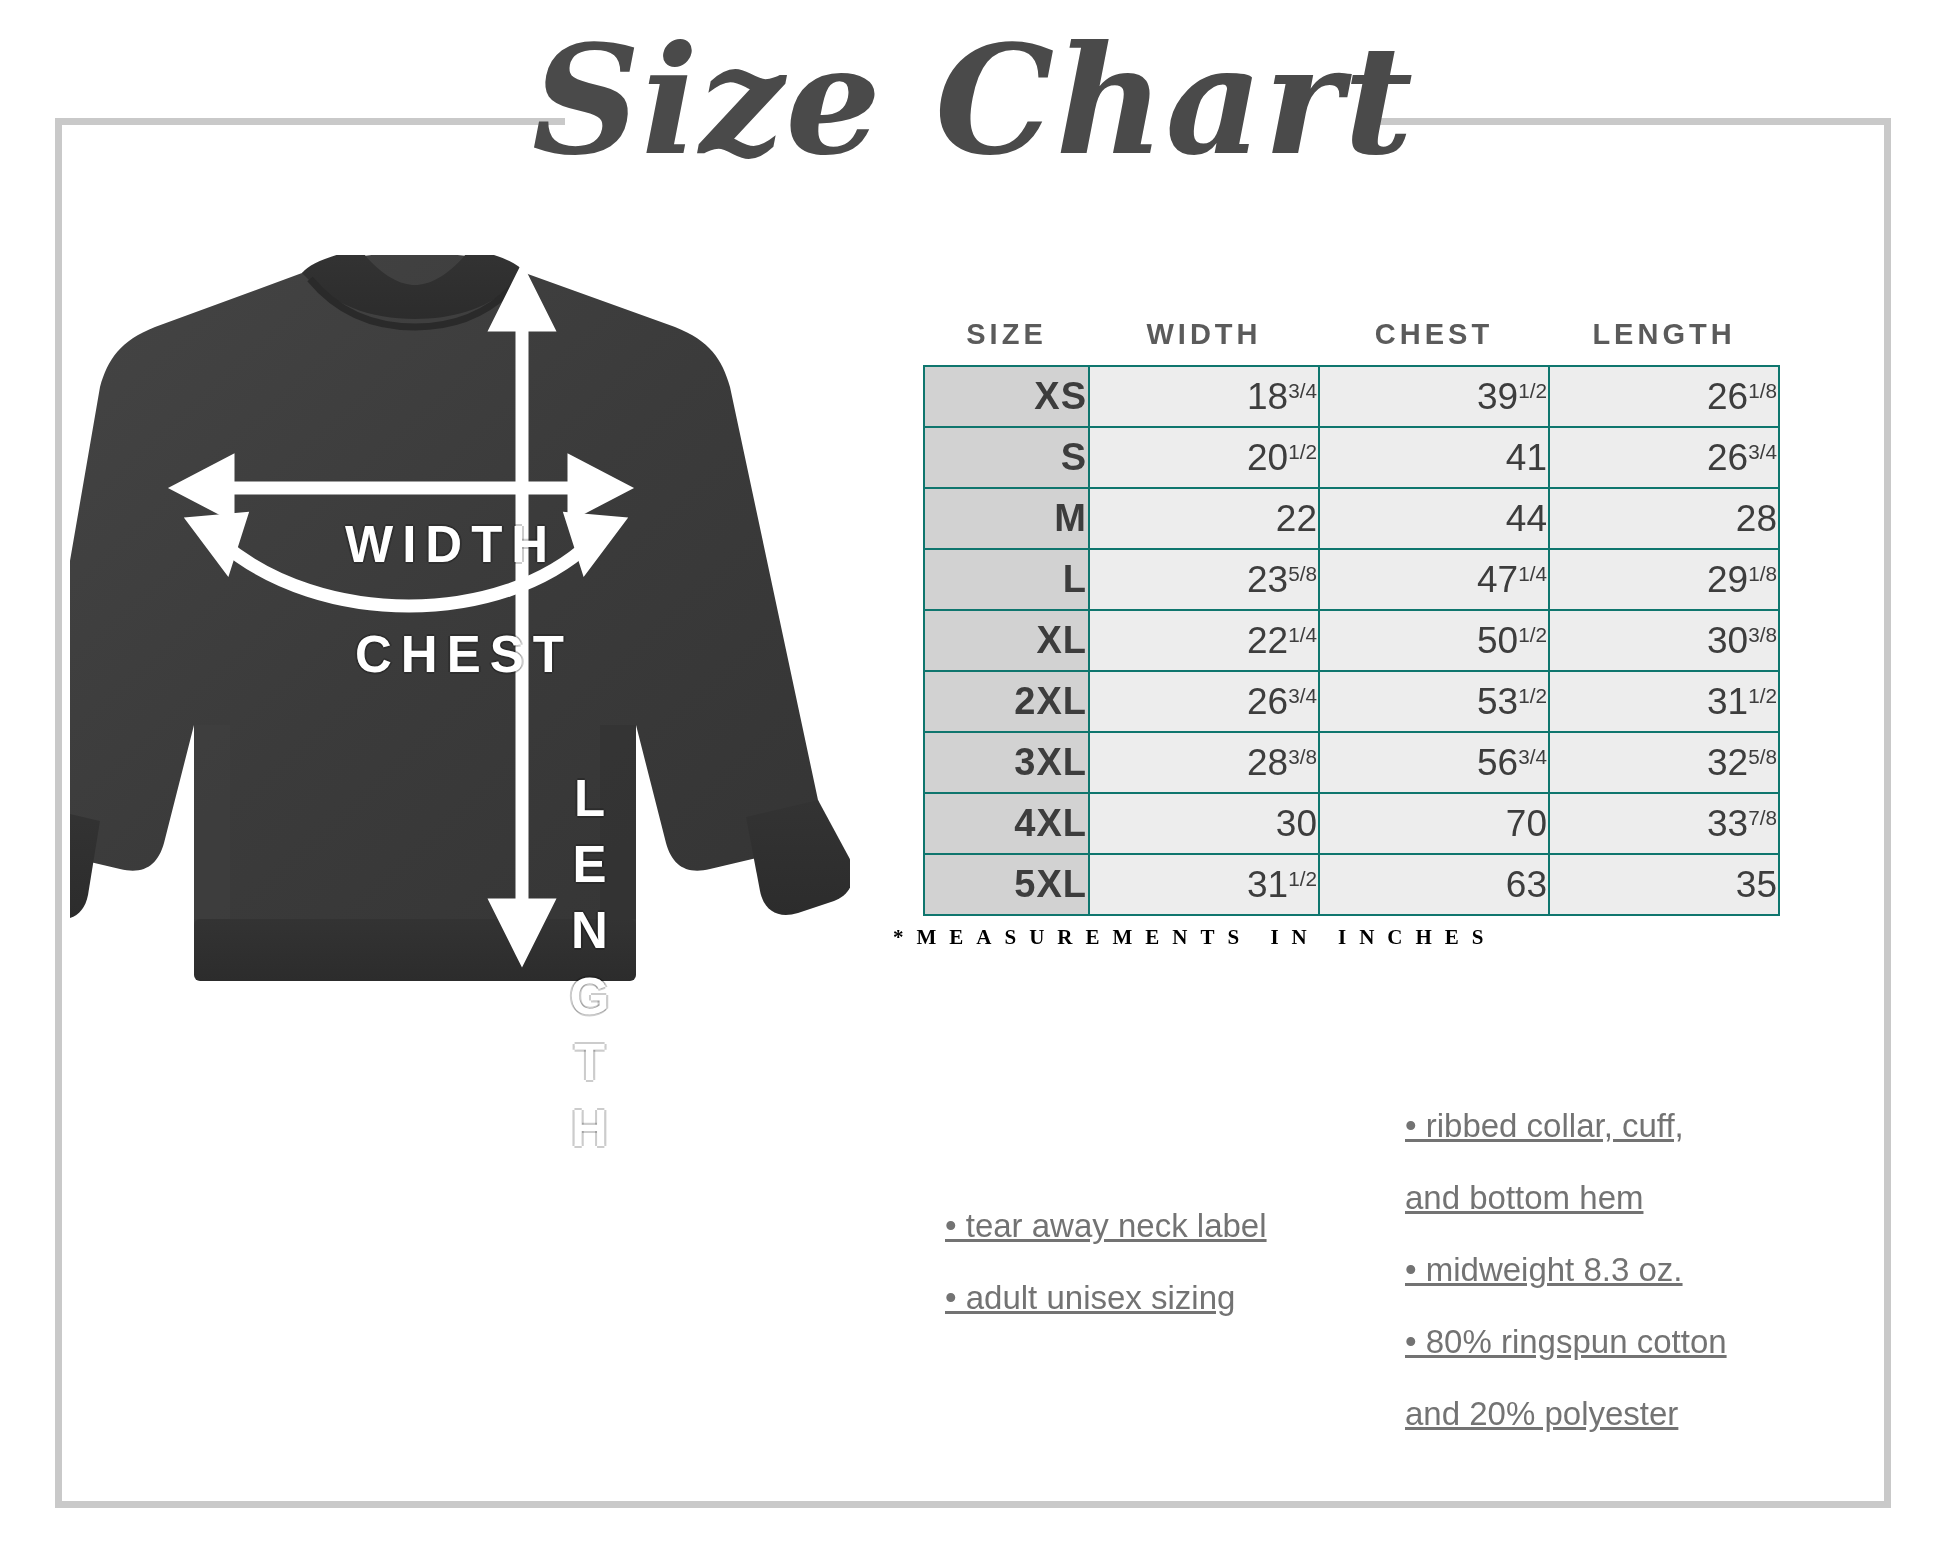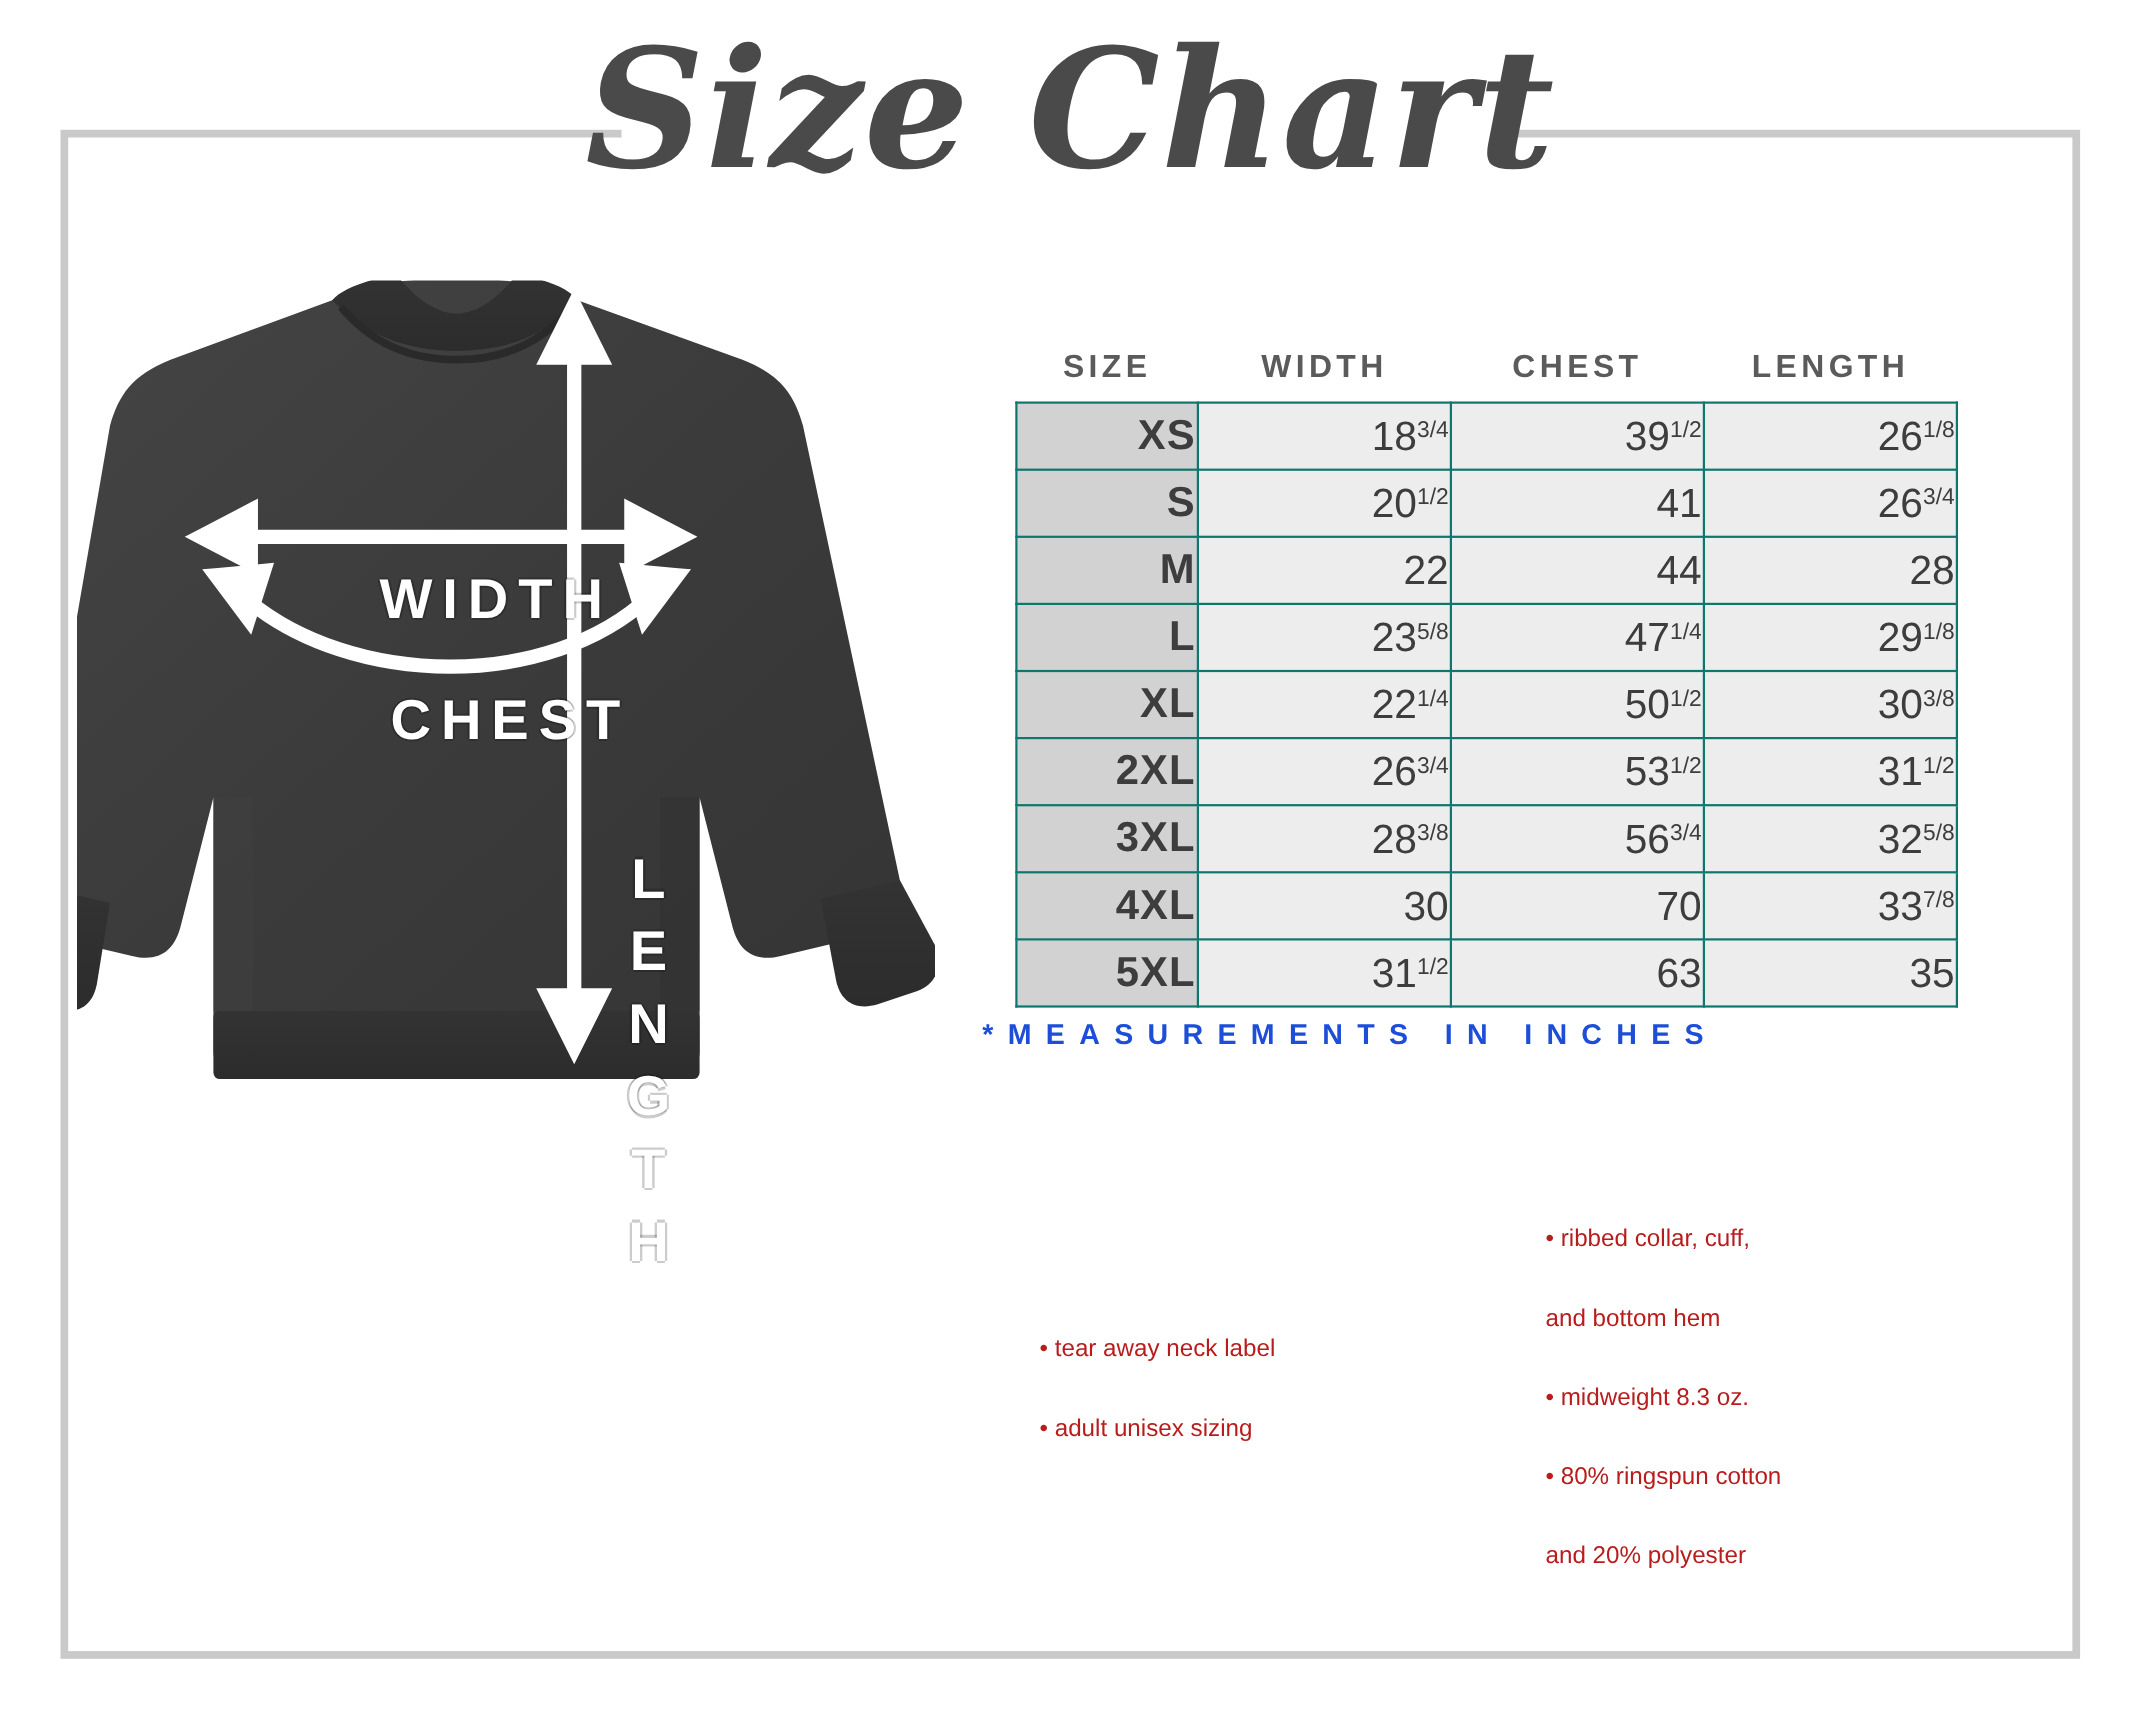--- a/index.html
+++ b/index.html
@@ -136,35 +136,36 @@
   .frac {
     font-size: 0.56em;
     vertical-align: 0.55em;
     letter-spacing: 0;
   }
 
   #measure-note {
     position: absolute;
     left: 893px;
     top: 925px;
-    font-family: Liberation Sans, sans-serif;
-    font-weight: 700;
-    font-size: 26px;
+    font-family: Liberation Serif, serif;
+    font-weight: 700;
+    font-size: 21px;
     letter-spacing: 13px;
-    color: #1d4ed8;
+    color: #000000;
     white-space: nowrap;
   }
 
   
   .notes {
     position: absolute;
     font-family: "Liberation Sans", sans-serif;
-    font-size: 22px;
-    color: #b91c1c;
+    font-size: 33px;
+    color: #737373;
     line-height: 72px;
+    text-decoration: underline;
   }
   #notes-left {
     left: 945px;
     top: 1190px;
     width: 400px;
   }
   #notes-right {
     left: 1405px;
     top: 1090px;
     width: 400px;

